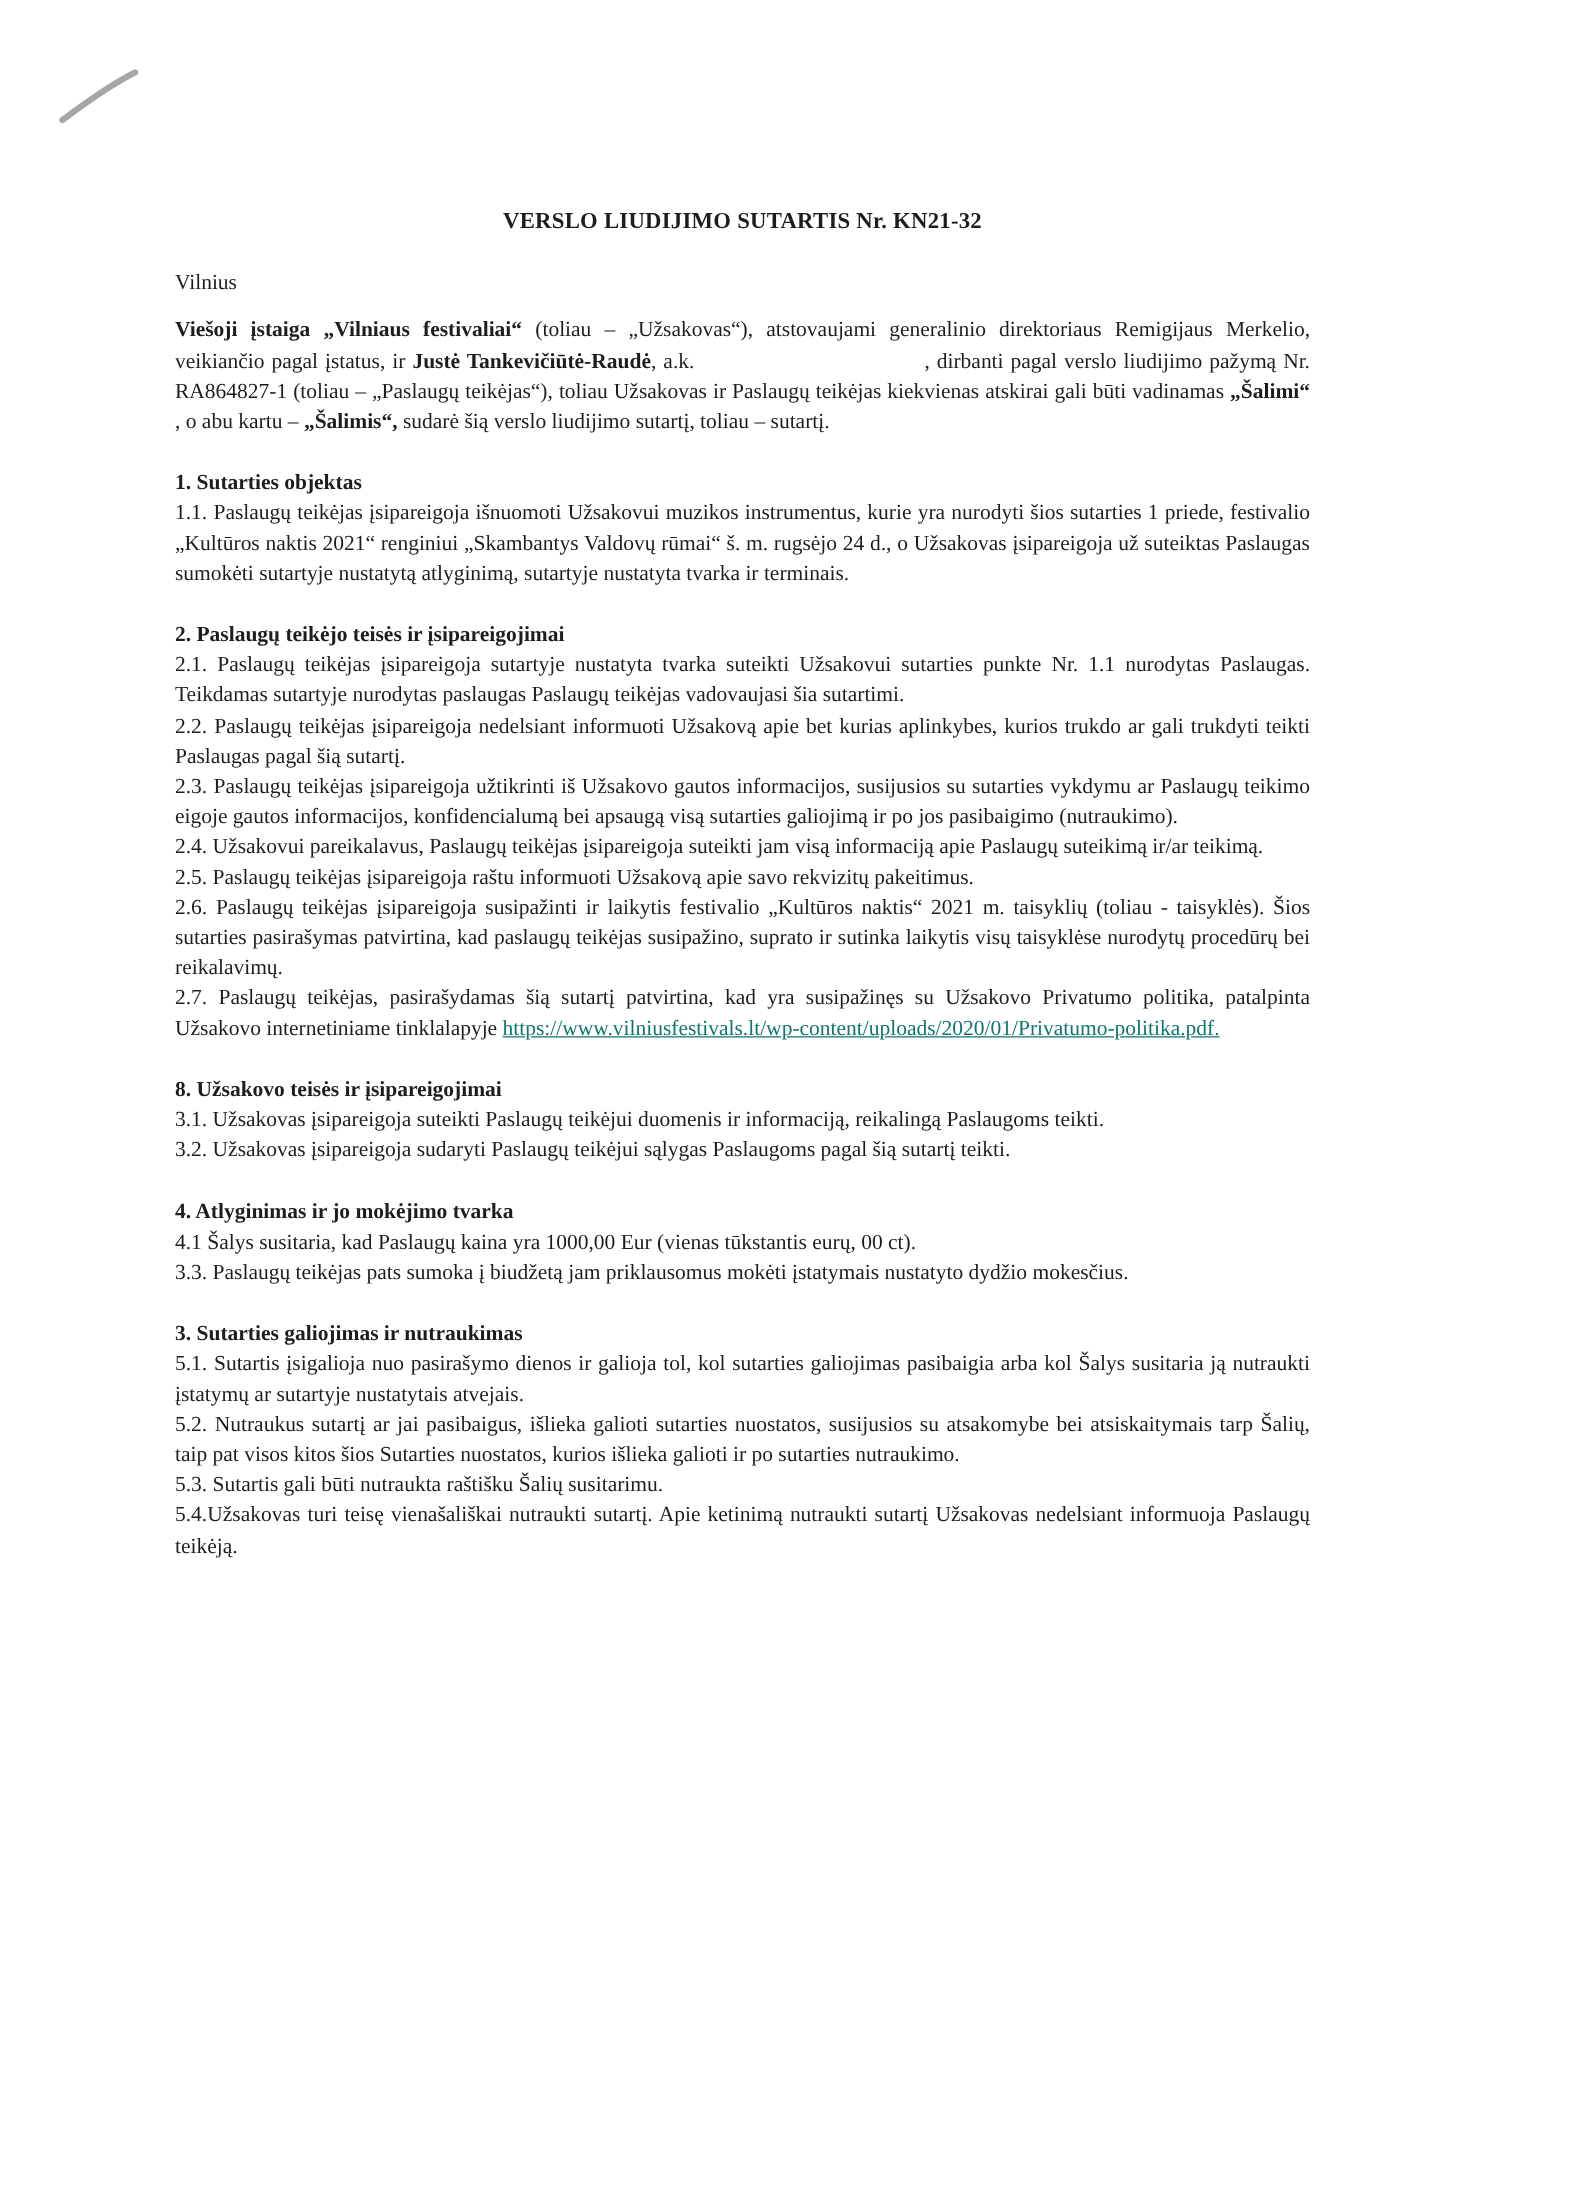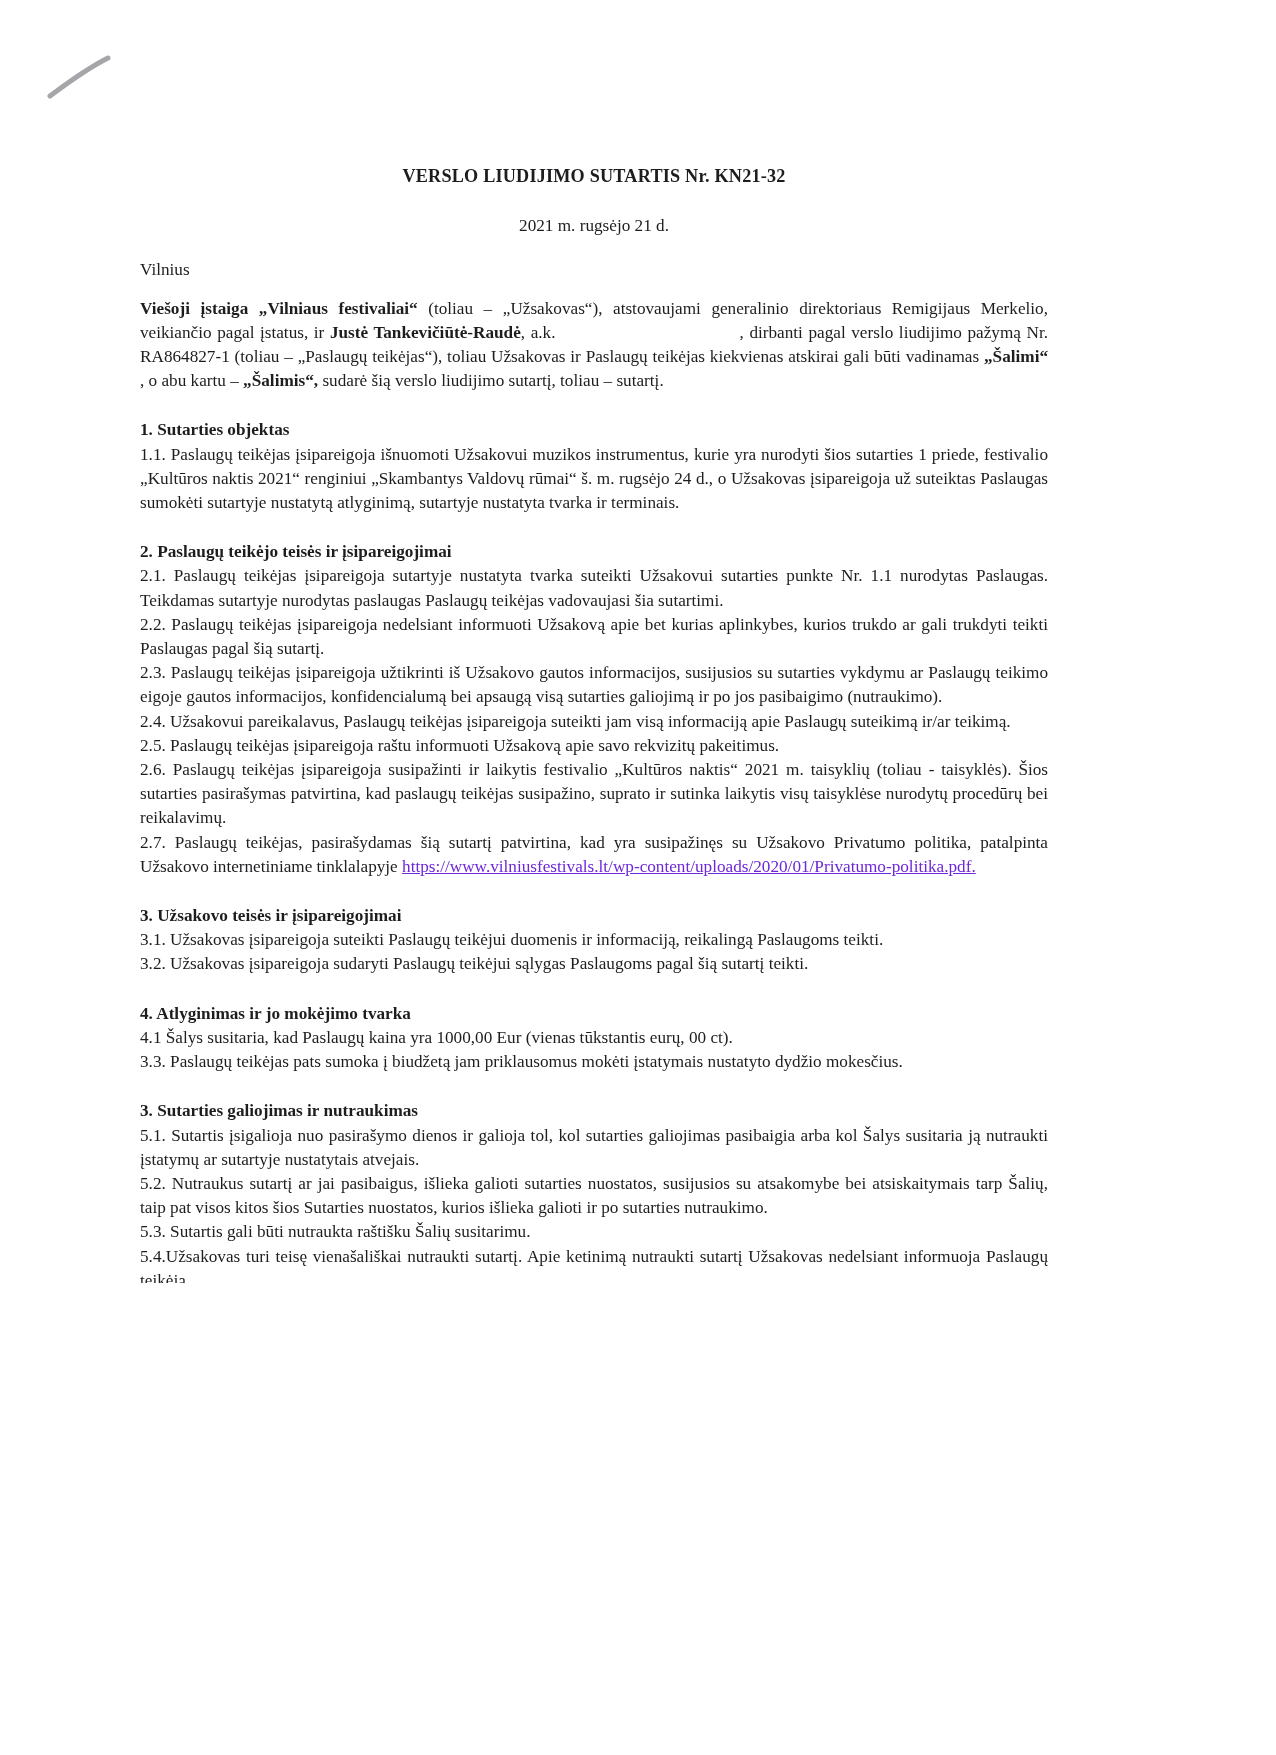--- a/index.html
+++ b/index.html
@@ -43,21 +43,21 @@
   h2.sec {
     font-size: inherit;
     font-weight: bold;
     margin: 25px 0 0 0;
     text-align: left;
   }
 
   .gap-redacted { display: inline-block; width: 184px; }
 
   a.doc-link {
-    color: #6d28d9;
+    color: #0f766e;
     text-decoration: underline;
     cursor: pointer;
     word-break: break-all;
   }
 
   .page-number {
     position: absolute;
     left: 140px;
     top: 1378px;
     width: 908px;
@@ -74,39 +74,38 @@
 <div class="page">
 
   <svg class="pencil-svg" width="70" height="50" viewBox="0 0 70 50">
     <path d="M6 44 C 22 32, 44 16, 64 6" fill="none" stroke="#97979b" stroke-width="5" stroke-linecap="round" opacity="0.85"></path>
   </svg>
 
   <div class="content">
 
     <h1 class="title">VERSLO LIUDIJIMO SUTARTIS Nr. KN21-32</h1>
 
-    <div class="date">2021 m. rugsėjo 21 d.</div>
 
     <div class="city">Vilnius</div>
 
     <p class="para"><b>Viešoji įstaiga „Vilniaus festivaliai“</b><span> (toliau – „Užsakovas“), atstovaujami generalinio direktoriaus Remigijaus Merkelio, veikiančio pagal įstatus, ir </span><b>Justė Tankevičiūtė-Raudė</b><span>, a.k.</span><span class="gap-redacted"></span><span>, dirbanti pagal verslo liudijimo pažymą Nr. RA864827-1 (toliau – „Paslaugų teikėjas“), toliau Užsakovas ir Paslaugų teikėjas kiekvienas atskirai gali būti vadinamas </span><b>„Šalimi“</b><span> , o abu kartu – </span><b>„Šalimis“,</b><span> sudarė šią verslo liudijimo sutartį, toliau – sutartį.</span></p>
 
     <h2 class="sec">1. Sutarties objektas</h2>
     <p class="para">1.1. Paslaugų teikėjas įsipareigoja išnuomoti Užsakovui muzikos instrumentus, kurie yra nurodyti šios sutarties 1 priede, festivalio „Kultūros naktis 2021“ renginiui „Skambantys Valdovų rūmai“ š. m. rugsėjo 24 d., o Užsakovas įsipareigoja už suteiktas Paslaugas sumokėti sutartyje nustatytą atlyginimą, sutartyje nustatyta tvarka ir terminais.</p>
 
     <h2 class="sec">2. Paslaugų teikėjo teisės ir įsipareigojimai</h2>
     <p class="para">2.1. Paslaugų teikėjas įsipareigoja sutartyje nustatyta tvarka suteikti Užsakovui sutarties punkte Nr. 1.1 nurodytas Paslaugas. Teikdamas sutartyje nurodytas paslaugas Paslaugų teikėjas vadovaujasi šia sutartimi.</p>
     <p class="para">2.2. Paslaugų teikėjas įsipareigoja nedelsiant informuoti Užsakovą apie bet kurias aplinkybes, kurios trukdo ar gali trukdyti teikti Paslaugas pagal šią sutartį.</p>
     <p class="para">2.3. Paslaugų teikėjas įsipareigoja užtikrinti iš Užsakovo gautos informacijos, susijusios su sutarties vykdymu ar Paslaugų teikimo eigoje gautos informacijos, konfidencialumą bei apsaugą visą sutarties galiojimą ir po jos pasibaigimo (nutraukimo).</p>
     <p class="para">2.4. Užsakovui pareikalavus, Paslaugų teikėjas įsipareigoja suteikti jam visą informaciją apie Paslaugų suteikimą ir/ar teikimą.</p>
     <p class="para">2.5. Paslaugų teikėjas įsipareigoja raštu informuoti Užsakovą apie savo rekvizitų pakeitimus.</p>
     <p class="para">2.6. Paslaugų teikėjas įsipareigoja susipažinti ir laikytis festivalio „Kultūros naktis“ 2021 m. taisyklių (toliau - taisyklės). Šios sutarties pasirašymas patvirtina, kad paslaugų teikėjas susipažino, suprato ir sutinka laikytis visų taisyklėse nurodytų procedūrų bei reikalavimų.</p>
     <p class="para"><span>2.7. Paslaugų teikėjas, pasirašydamas šią sutartį patvirtina, kad yra susipažinęs su Užsakovo Privatumo politika, patalpinta Užsakovo internetiniame tinklalapyje </span><a class="doc-link">https://www.vilniusfestivals.lt/wp-content/uploads/2020/01/Privatumo-politika.pdf.</a></p>
 
-    <h2 class="sec">3. Užsakovo teisės ir įsipareigojimai</h2>
+    <h2 class="sec">8. Užsakovo teisės ir įsipareigojimai</h2>
     <p class="para">3.1. Užsakovas įsipareigoja suteikti Paslaugų teikėjui duomenis ir informaciją, reikalingą Paslaugoms teikti.</p>
     <p class="para">3.2. Užsakovas įsipareigoja sudaryti Paslaugų teikėjui sąlygas Paslaugoms pagal šią sutartį teikti.</p>
 
     <h2 class="sec">4. Atlyginimas ir jo mokėjimo tvarka</h2>
     <p class="para">4.1 Šalys susitaria, kad Paslaugų kaina yra 1000,00 Eur (vienas tūkstantis eurų, 00 ct).</p>
     <p class="para">3.3. Paslaugų teikėjas pats sumoka į biudžetą jam priklausomus mokėti įstatymais nustatyto dydžio mokesčius.</p>
 
     <h2 class="sec">3. Sutarties galiojimas ir nutraukimas</h2>
     <p class="para">5.1. Sutartis įsigalioja nuo pasirašymo dienos ir galioja tol, kol sutarties galiojimas pasibaigia arba kol Šalys susitaria ją nutraukti įstatymų ar sutartyje nustatytais atvejais.</p>
     <p class="para">5.2. Nutraukus sutartį ar jai pasibaigus, išlieka galioti sutarties nuostatos, susijusios su atsakomybe bei atsiskaitymais tarp Šalių, taip pat visos kitos šios Sutarties nuostatos, kurios išlieka galioti ir po sutarties nutraukimo.</p>

